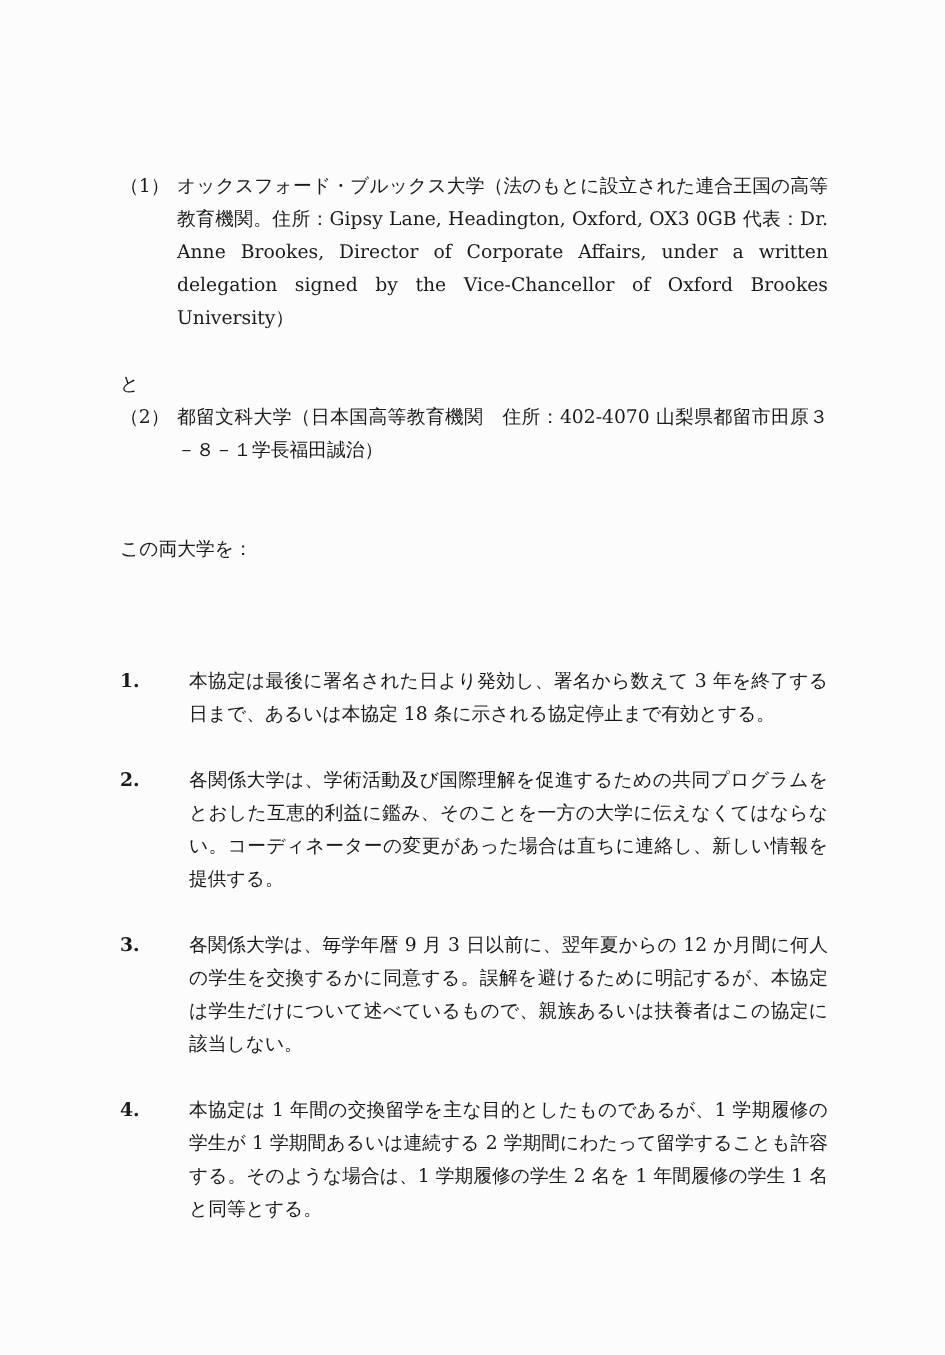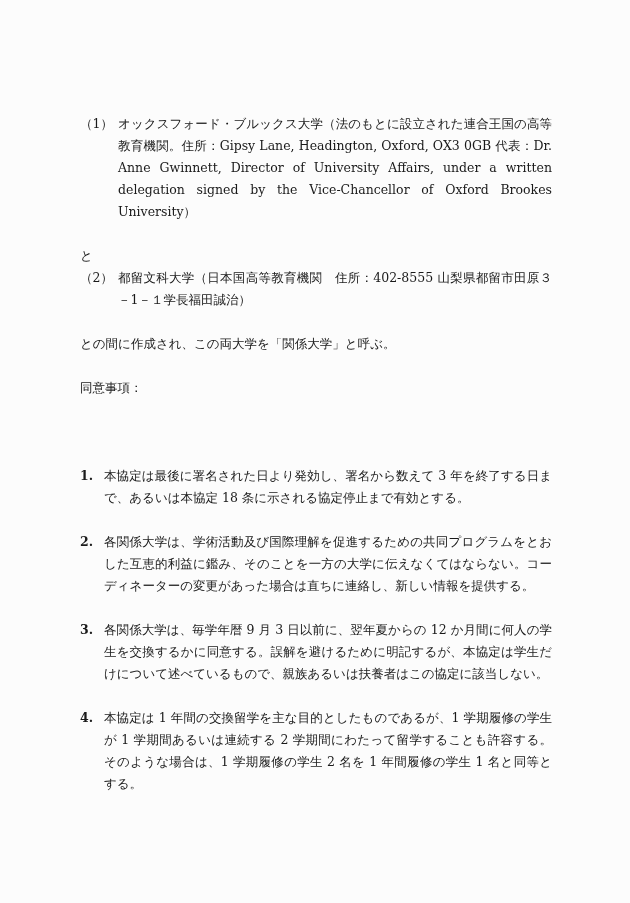--- a/index.html
+++ b/index.html
@@ -44,51 +44,51 @@
       display: flex;
       align-items: flex-start;
     }
     .clause .num {
       flex: 0 0 24px;
       font-weight: bold;
     }
     .clause .body {
       flex: 1;
       text-align: justify;
+      margin-left: 22px;
     }
   </style>
 </head>
 <body>
 
 <div class="page">
 
 
   <div class="gap"></div>
 
   <div class="party">
     <span class="num">（1）</span>
-    <span class="body">オックスフォード・ブルックス大学（法のもとに設立された連合王国の高等教育機関。住所：Gipsy Lane, Headington, Oxford, OX3 0GB 代表：Dr. Anne Gwinnett, Director of University Affairs, under a written delegation signed by the Vice-Chancellor of Oxford Brookes University）</span>
+    <span class="body">オックスフォード・ブルックス大学（法のもとに設立された連合王国の高等教育機関。住所：Gipsy Lane, Headington, Oxford, OX3 0GB 代表：Dr. Anne Brookes, Director of Corporate Affairs, under a written delegation signed by the Vice-Chancellor of Oxford Brookes University）</span>
   </div>
 
   <div class="gap"></div>
 
   <p class="p">と</p>
 
   <div class="party">
     <span class="num">（2）</span>
-    <span class="body">都留文科大学（日本国高等教育機関　住所：402-8555 山梨県都留市田原３－1－１学長福田誠治）</span>
+    <span class="body">都留文科大学（日本国高等教育機関　住所：402-4070 山梨県都留市田原３－８－１学長福田誠治）</span>
   </div>
 
   <div class="gap"></div>
 
-  <p class="p">との間に作成され、この両大学を「関係大学」と呼ぶ。</p>
 
   <div class="gap"></div>
 
-  <p class="p">同意事項：</p>
+  <p class="p">この両大学を：</p>
 
   <div class="gap"></div>
 
 
   <div class="gap"></div>
 
 
   <div class="gap"></div>
 
   <div class="clause">

